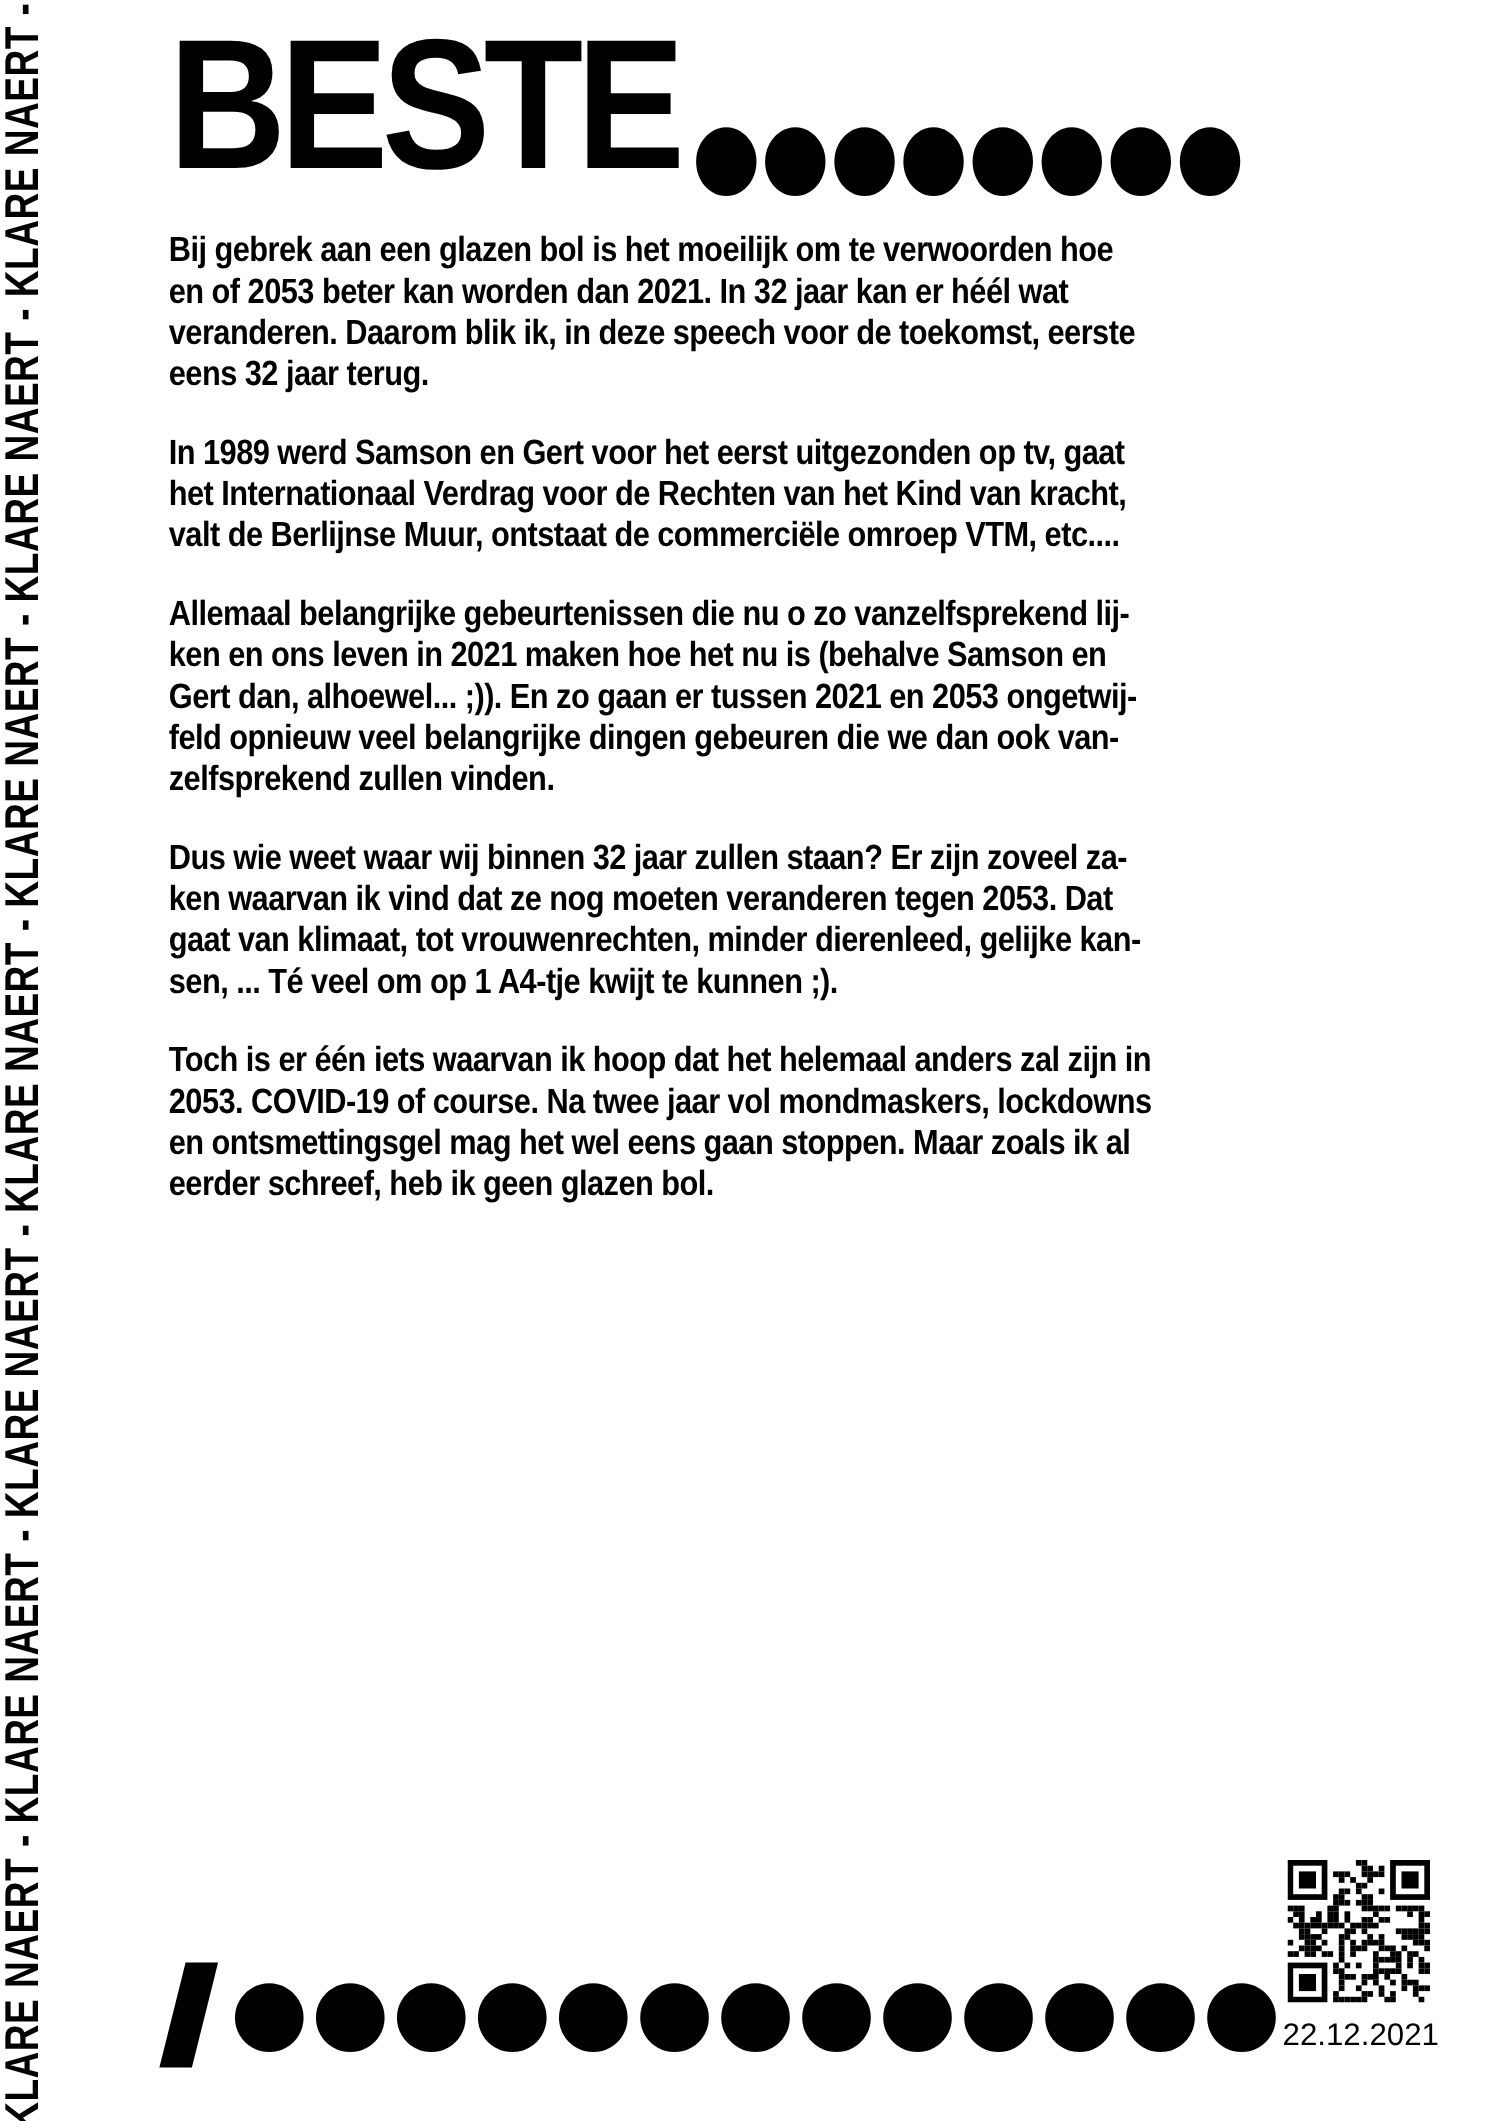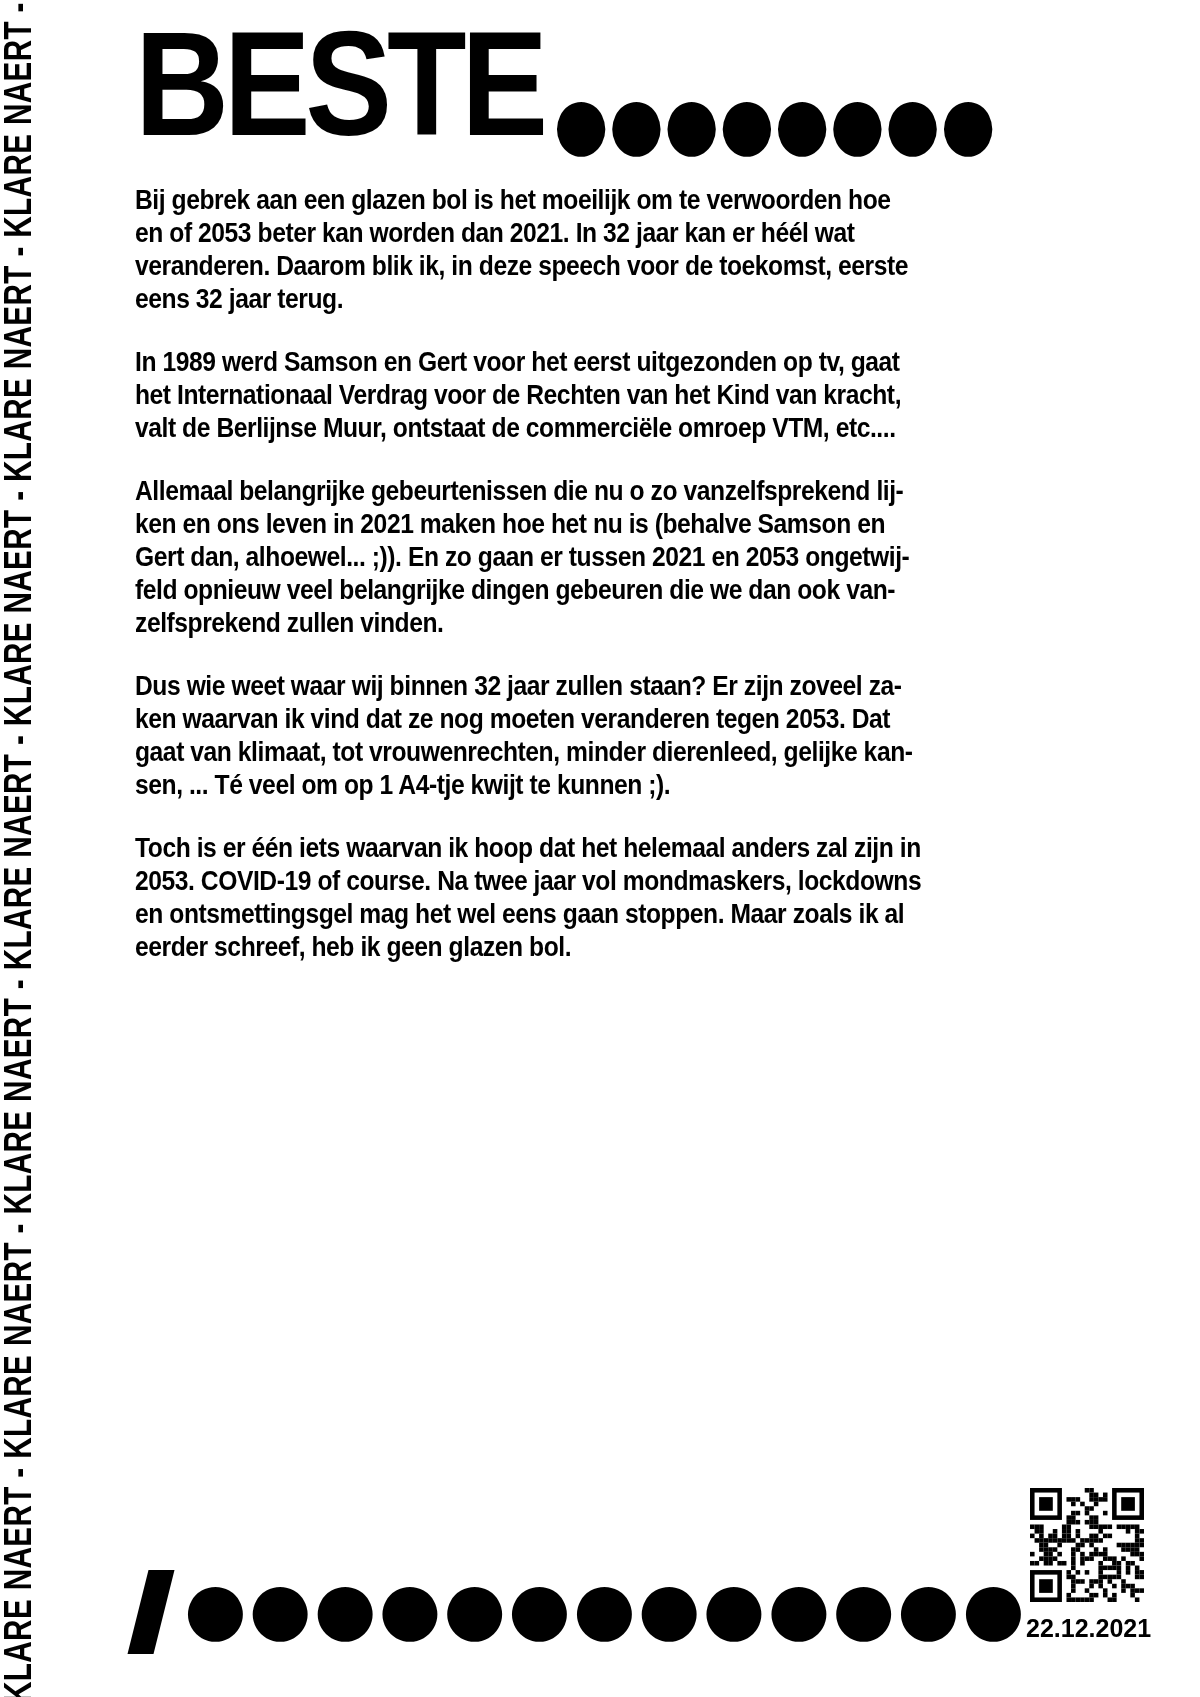--- a/index.html
+++ b/index.html
@@ -44,21 +44,21 @@
   .footer-dots{
     font-family:"DejaVu Sans",sans-serif;
     font-size:72px;line-height:84px;letter-spacing:2px;
   }
   .qr{
     position:absolute;left:1030px;top:1488px;width:114px;height:114px;
   }
   .qr svg{width:100%;height:100%;fill:#000;}
   .date{
     position:absolute;left:1026px;top:1614px;width:120px;
-    text-align:center;font-size:25px;font-weight:bold;
+    text-align:center;font-size:25px;font-weight:normal;
   }
 </style>
 </head>
 <body>
 
 <div class="sidebar">KLARE NAERT - KLARE NAERT - KLARE NAERT - KLARE NAERT - KLARE NAERT - KLARE NAERT - KLARE NAERT - KLARE NAERT - KLARE NAERT - KLARE NAERT</div>
 
 <div class="content">
   <div class="title-row">
     <span class="title">BESTE</span>

